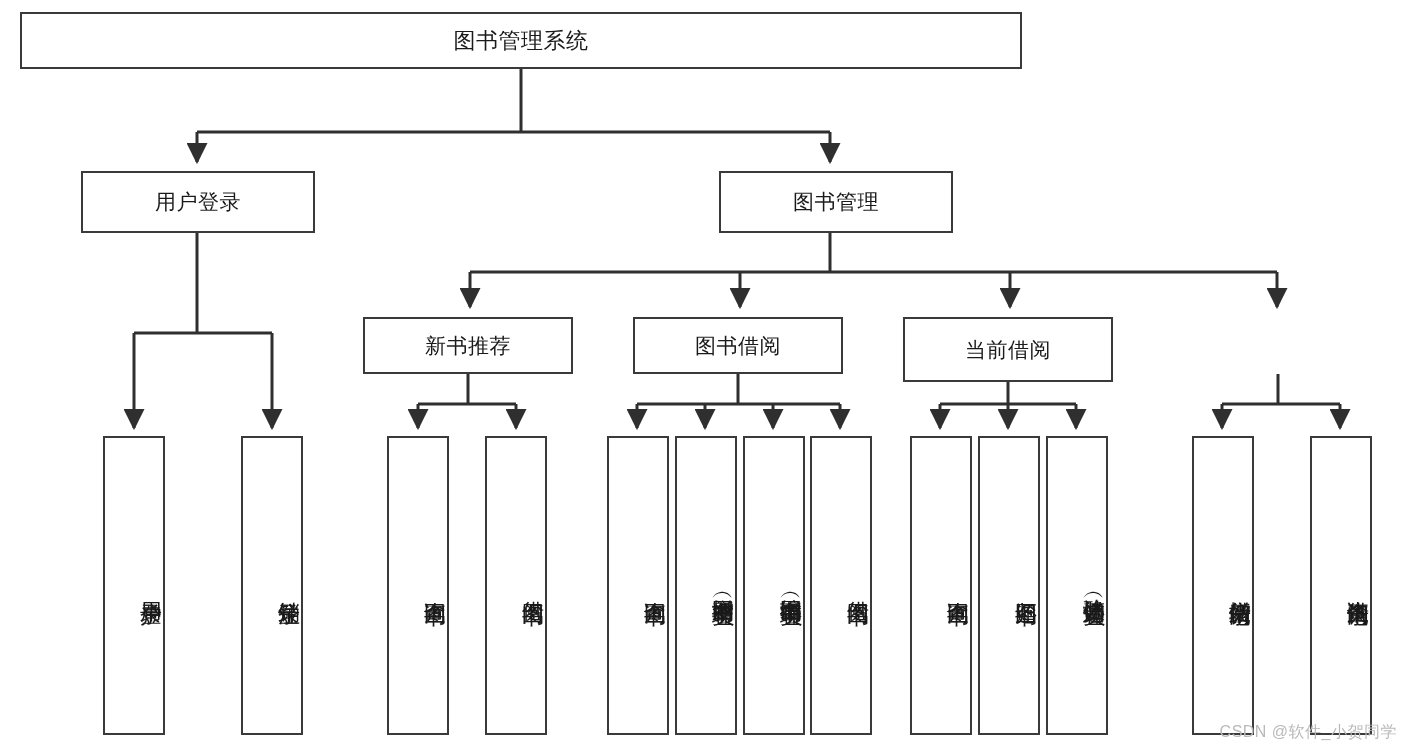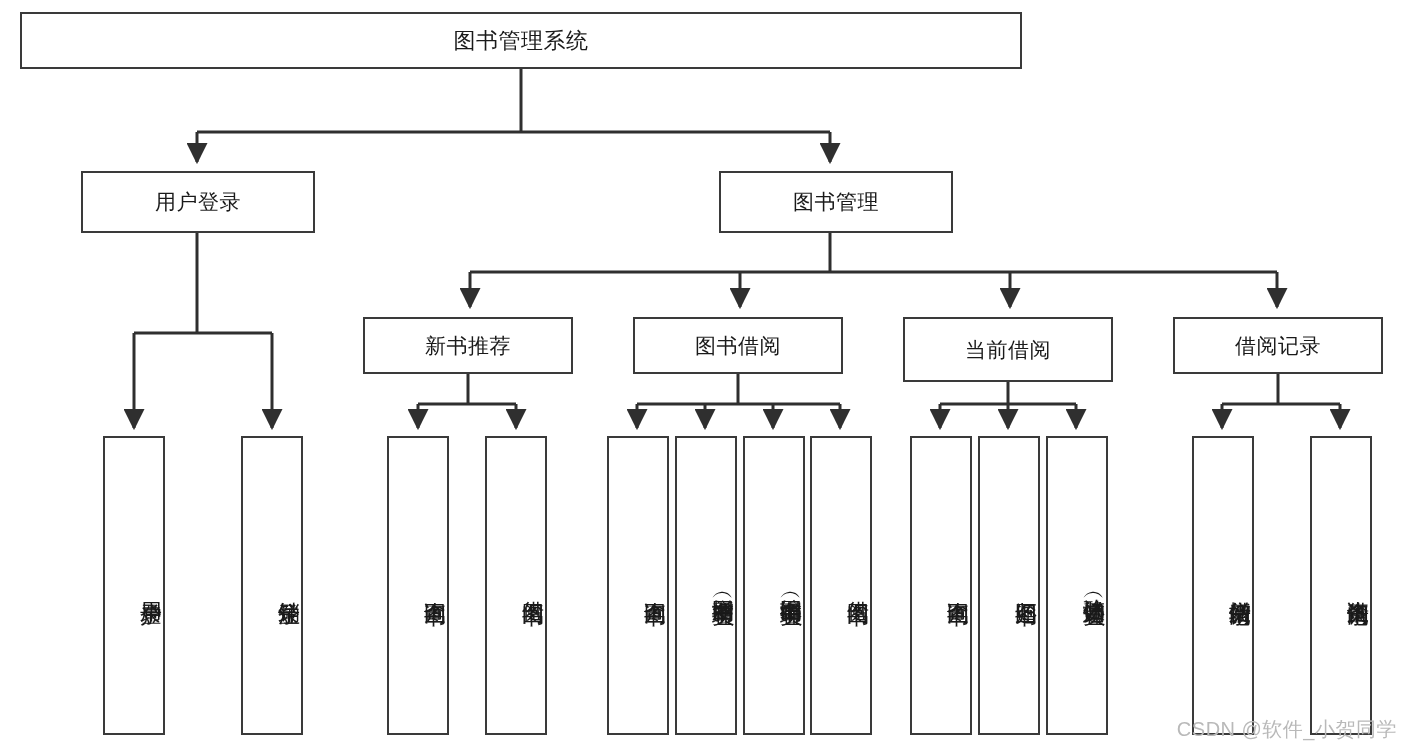--- a/index.html
+++ b/index.html
@@ -56,21 +56,21 @@
     white-space: normal;
     max-height: 100%;
   }
   .node.root {
     font-size: 22px;
   }
   .watermark {
     position: absolute;
     right: 8px;
     bottom: 4px;
-    font-size: 20px;
+    font-size: 16px;
     color: #b9b9b9;
     white-space: nowrap;
     letter-spacing: 0.5px;
   }
 </style>
 </head>
 <body>
 
 <div id="canvas">
 
@@ -137,23 +137,20 @@
 
   <div class="node horiz" style="left:633px; top:317px; width:210px; height:57px;">
     <span class="lbl">图书借阅</span>
   </div>
   <div class="node horiz" style="left:363px; top:317px; width:210px; height:57px;">
     <span class="lbl">新书推荐</span>
   </div>
   <div class="node horiz" style="left:903px; top:317px; width:210px; height:65px;">
     <span class="lbl">当前借阅</span>
   </div>
-  <div class="node horiz" style="left:1173px; top:317px; width:210px; height:57px;">
-    <span class="lbl">借阅记录</span>
-  </div>
 
   <div class="node vert" style="left:103px; top:436px; width:62px; height:299px;">
     <span class="lbl">用户登录</span>
   </div>
   <div class="node vert" style="left:241px; top:436px; width:62px; height:299px;">
     <span class="lbl">注销登录</span>
   </div>
 
   <div class="node vert" style="left:387px; top:436px; width:62px; height:299px;">
     <span class="lbl">查询图书</span>

